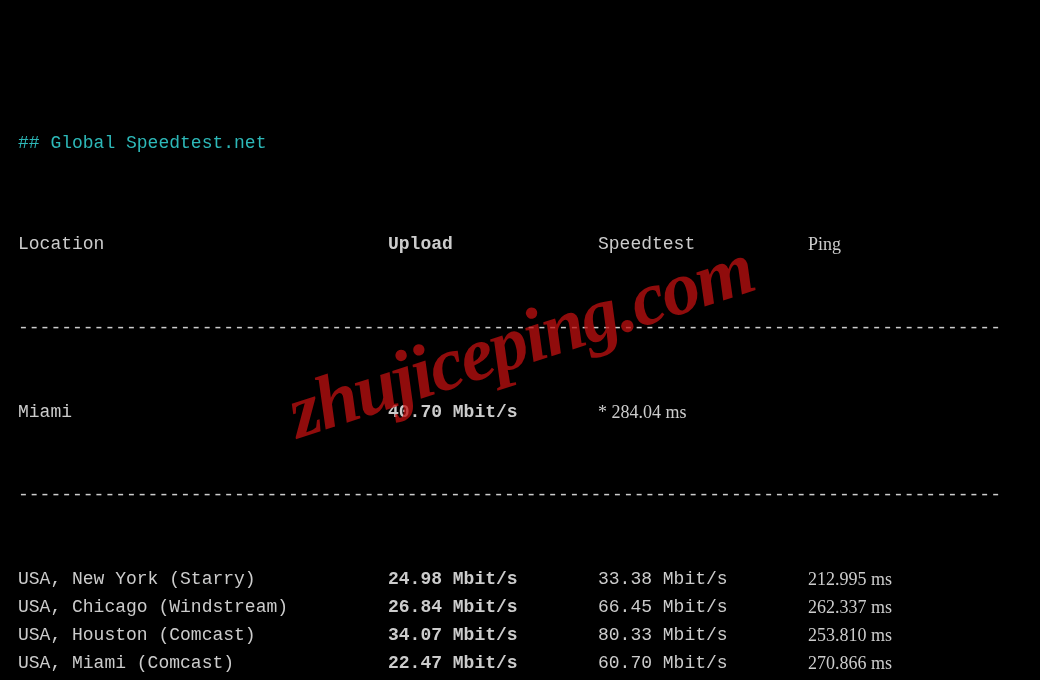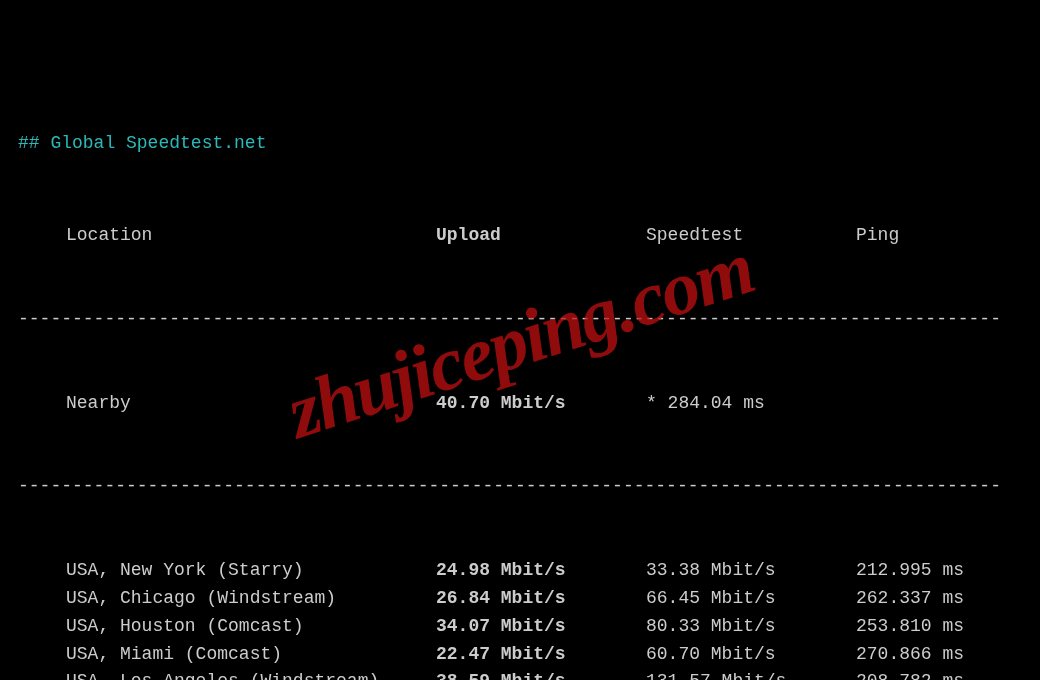--- a/index.html
+++ b/index.html
@@ -15,30 +15,29 @@
       line-height: 1.55;
       padding: 18px;
       width: 1040px;
       height: 680px;
       overflow: hidden;
       position: relative;
       white-space: pre;
     }
     .title {
       color: #2db8b8;
-      margin-bottom: 9px;
+      margin-bottom: 18px;
     }
     .row {
       display: flex;
-      margin-left: 48px;
     }
     .col-loc { width: 370px; }
     .col-up { width: 210px; font-weight: bold; }
     .col-dl { width: 210px; }
-    .col-ping { flex: 1; }
+    .col-ping { flex: 1; font-family: Liberation Serif, serif; }
     .dashes {
       color: #ccc;
       overflow: hidden;
       max-width: 1000px;
     }
     .watermark {
       position: absolute;
       top: 50%;
       left: 50%;
       transform: translate(-50%, -50%) rotate(-18deg);
@@ -63,21 +62,21 @@
 <div class="row">
   <span class="col-loc">Location</span>
   <span class="col-up">Upload</span>
   <span class="col-dl">Speedtest</span>
   <span class="col-ping">Ping</span>
 </div>
 
 <div class="dashes">-------------------------------------------------------------------------------------------</div>
 
 <div class="row">
-  <span class="col-loc">Nearby</span>
+  <span class="col-loc">Miami</span>
   <span class="col-up">40.70 Mbit/s</span>
   <span class="col-ping">* 284.04 ms</span>
 </div>
 
 <div class="dashes">-------------------------------------------------------------------------------------------</div>
 
 <div id="rows-container"><div class="row"><span class="col-loc">USA, New York (Starry)</span><span class="col-up">24.98 Mbit/s</span><span class="col-dl">33.38 Mbit/s</span><span class="col-ping">212.995 ms</span></div><div class="row"><span class="col-loc">USA, Chicago (Windstream)</span><span class="col-up">26.84 Mbit/s</span><span class="col-dl">66.45 Mbit/s</span><span class="col-ping">262.337 ms</span></div><div class="row"><span class="col-loc">USA, Houston (Comcast)</span><span class="col-up">34.07 Mbit/s</span><span class="col-dl">80.33 Mbit/s</span><span class="col-ping">253.810 ms</span></div><div class="row"><span class="col-loc">USA, Miami (Comcast)</span><span class="col-up">22.47 Mbit/s</span><span class="col-dl">60.70 Mbit/s</span><span class="col-ping">270.866 ms</span></div><div class="row"><span class="col-loc">USA, Los Angeles (Windstream)</span><span class="col-up">38.59 Mbit/s</span><span class="col-dl">131.57 Mbit/s</span><span class="col-ping">208.782 ms</span></div></div>
 
 
 

